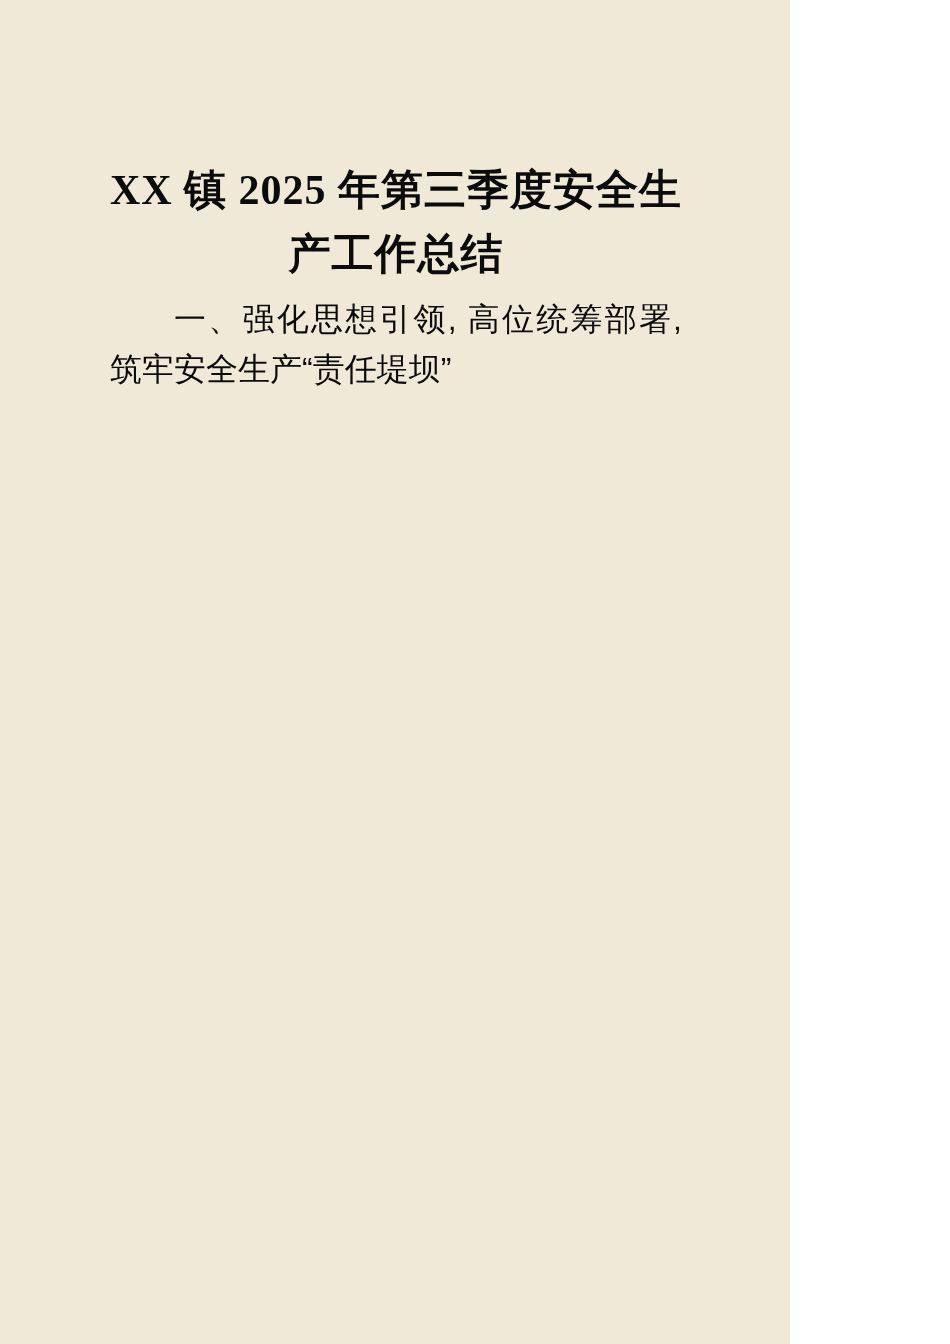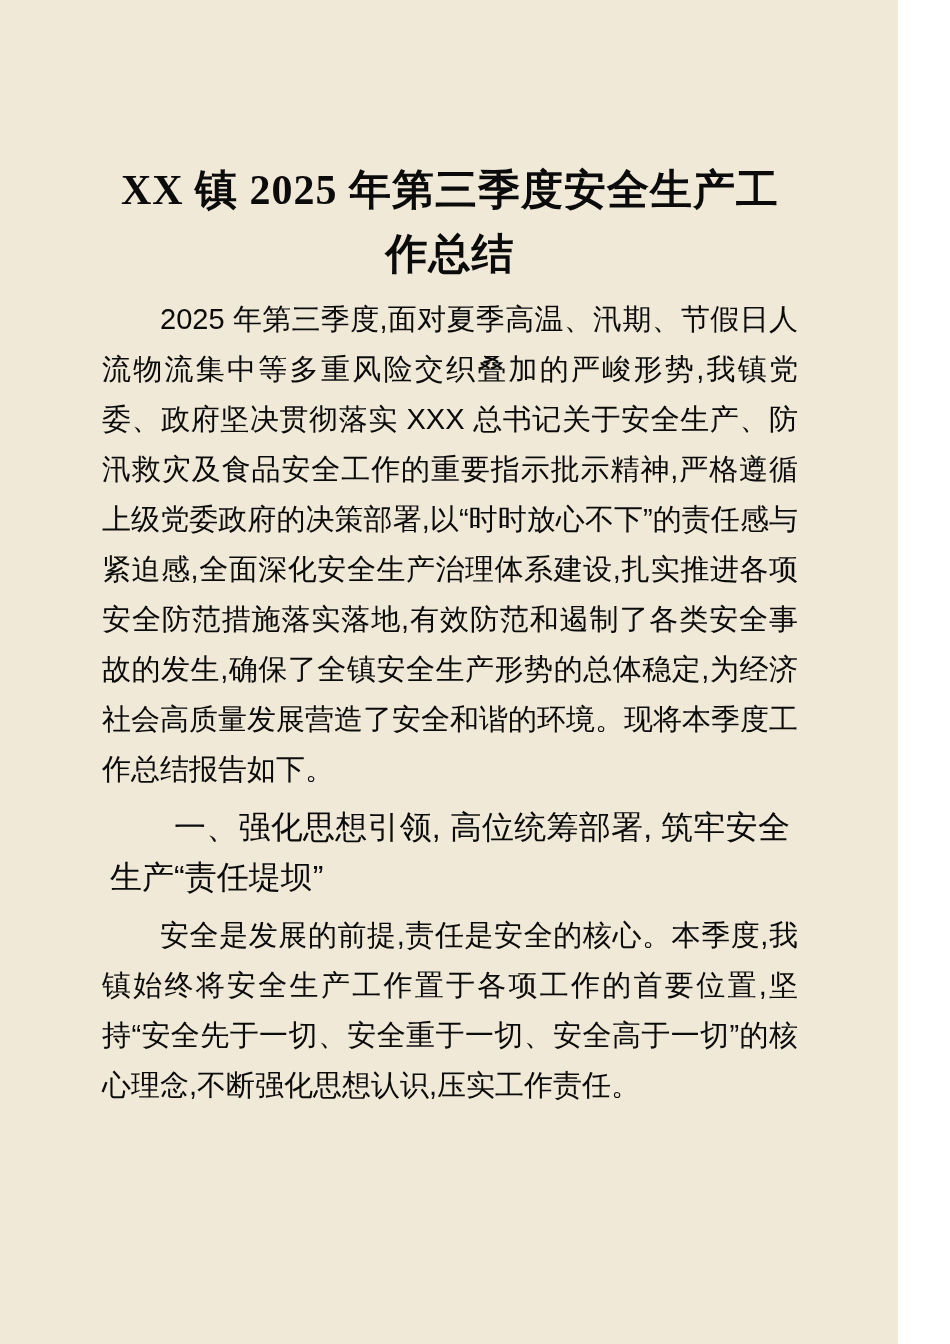--- a/index.html
+++ b/index.html
@@ -1,21 +1,21 @@
 <!DOCTYPE html>
 <html><head>
 <meta charset="utf-8">
 <style>
   html, body {
     margin: 0;
     padding: 0;
   }
   .page {
     position: relative;
-    width: 898px;
+    width: 790px;
     height: 1344px;
     box-sizing: border-box;
     background: #f0e9d8;
     padding: 158px 100px 0 102px;
     overflow: hidden;
     font-family: "Liberation Sans", "DejaVu Sans", sans-serif;
     color: #0b0b0b;
   }
   .doc-title {
     font-family: "Liberation Serif", "DejaVu Serif", serif;
@@ -42,19 +42,17 @@
     margin: 8px;
     word-break: break-all;
   }
 </style>
 </head>
 <body>
 
 <div class="page">
   <h1 class="doc-title">XX 镇 2025 年第三季度安全生产工作总结</h1>
 
-  <p class="para">2025 年第三季度,面对夏季高温、汛期、节假日人流物流集中等多重风险交织叠加的严峻形势,我镇党委、政府坚决贯彻落实 XXX 总书记关于安全生产、防汛救灾及食品安全工作的重要指示批示精神,严格遵循上级党委政府的决策部署,以“时时放心不下”的责任感与紧迫感,全面深化安全生产治理体系建设,扎实推进各项安全防范措施落实落地,有效防范和遏制了各类安全事故的发生,确保了全镇安全生产形势的总体稳定,为经济社会高质量发展营造了安全和谐的环境。现将本季度工作总结报告如下。</p>
 
   <p class="section-heading">一、强化思想引领, 高位统筹部署, 筑牢安全生产“责任堤坝”</p>
 
-  <p class="para">安全是发展的前提,责任是安全的核心。本季度,我镇始终将安全生产工作置于各项工作的首要位置,坚持“安全先于一切、安全重于一切、安全高于一切”的核心理念,不断强化思想认识,压实工作责任。</p>
 
 </div>
 
 </body></html>

